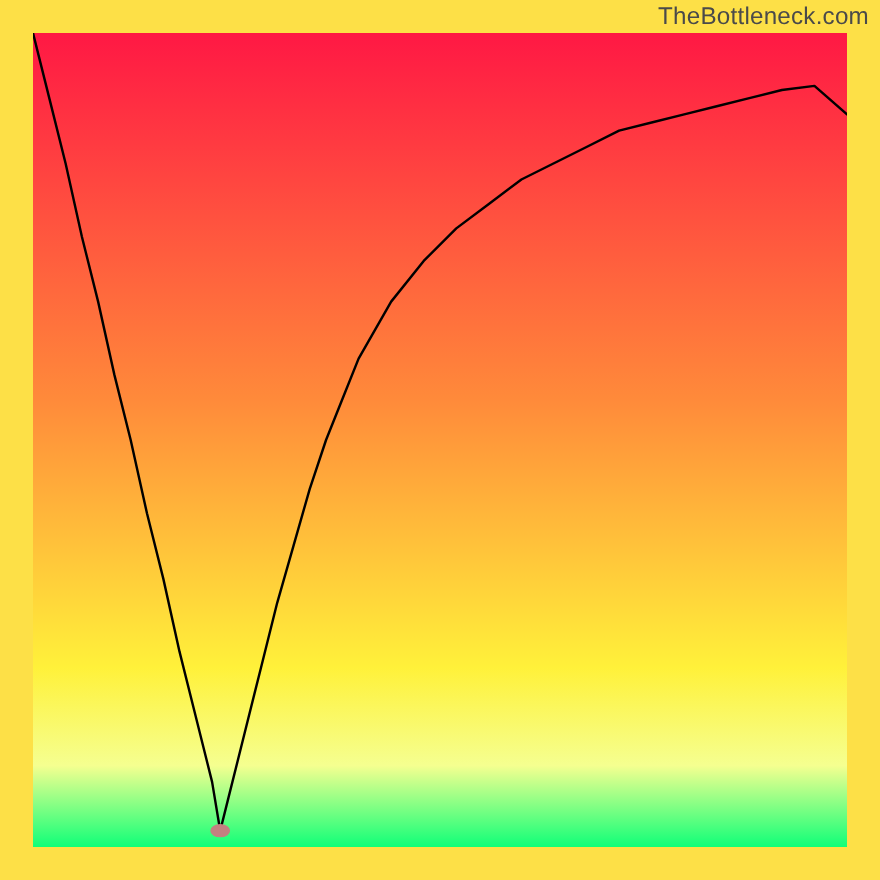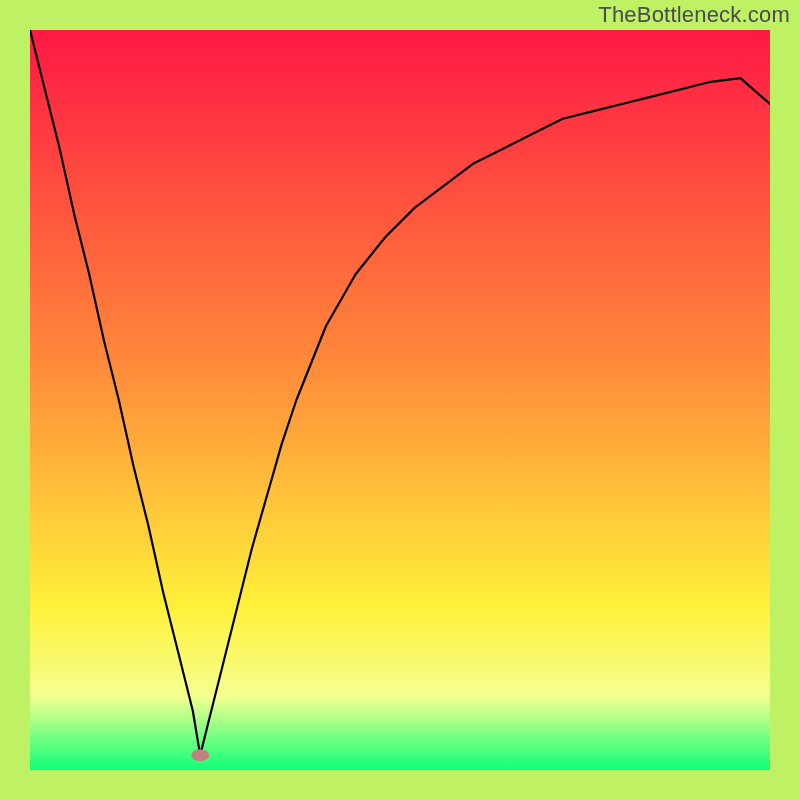--- a/index.html
+++ b/index.html
@@ -8,21 +8,21 @@
     width: 800px;
     height: 800px;
     overflow: hidden;
     background: #fff;
     font-family: Arial, Helvetica, sans-serif;
   }
   .frame {
     position: relative;
     width: 800px;
     height: 800px;
-    background: #bef264;
+    background: #fde047;
   }
   .watermark {
     position: absolute;
     top: 2px;
     right: 10px;
     color: #4a4a4a;
     font-size: 22px;
     font-weight: 500;
     letter-spacing: 0.2px;
     z-index: 10;

